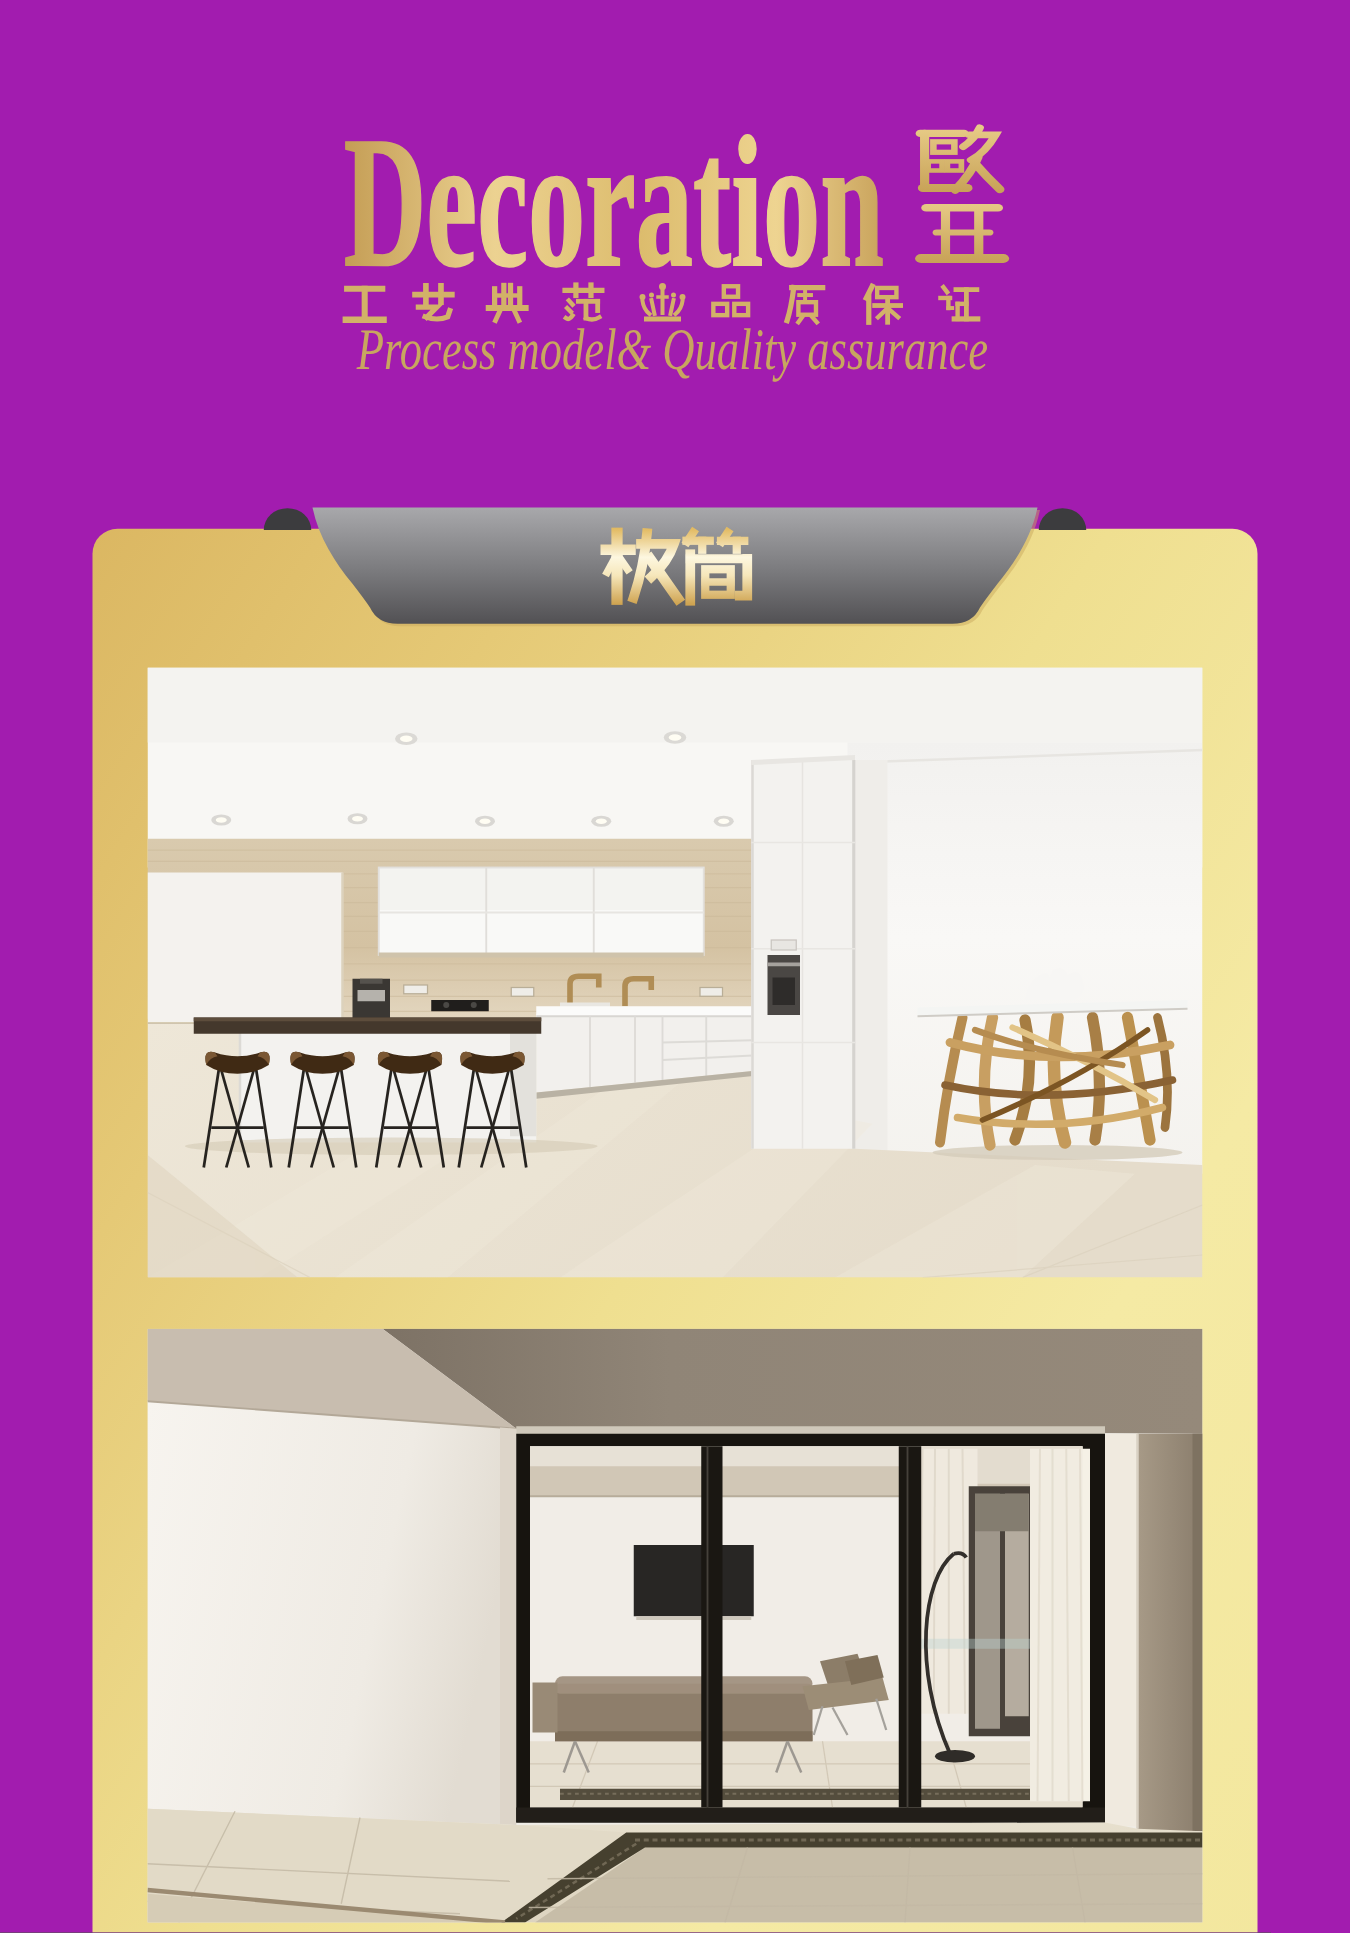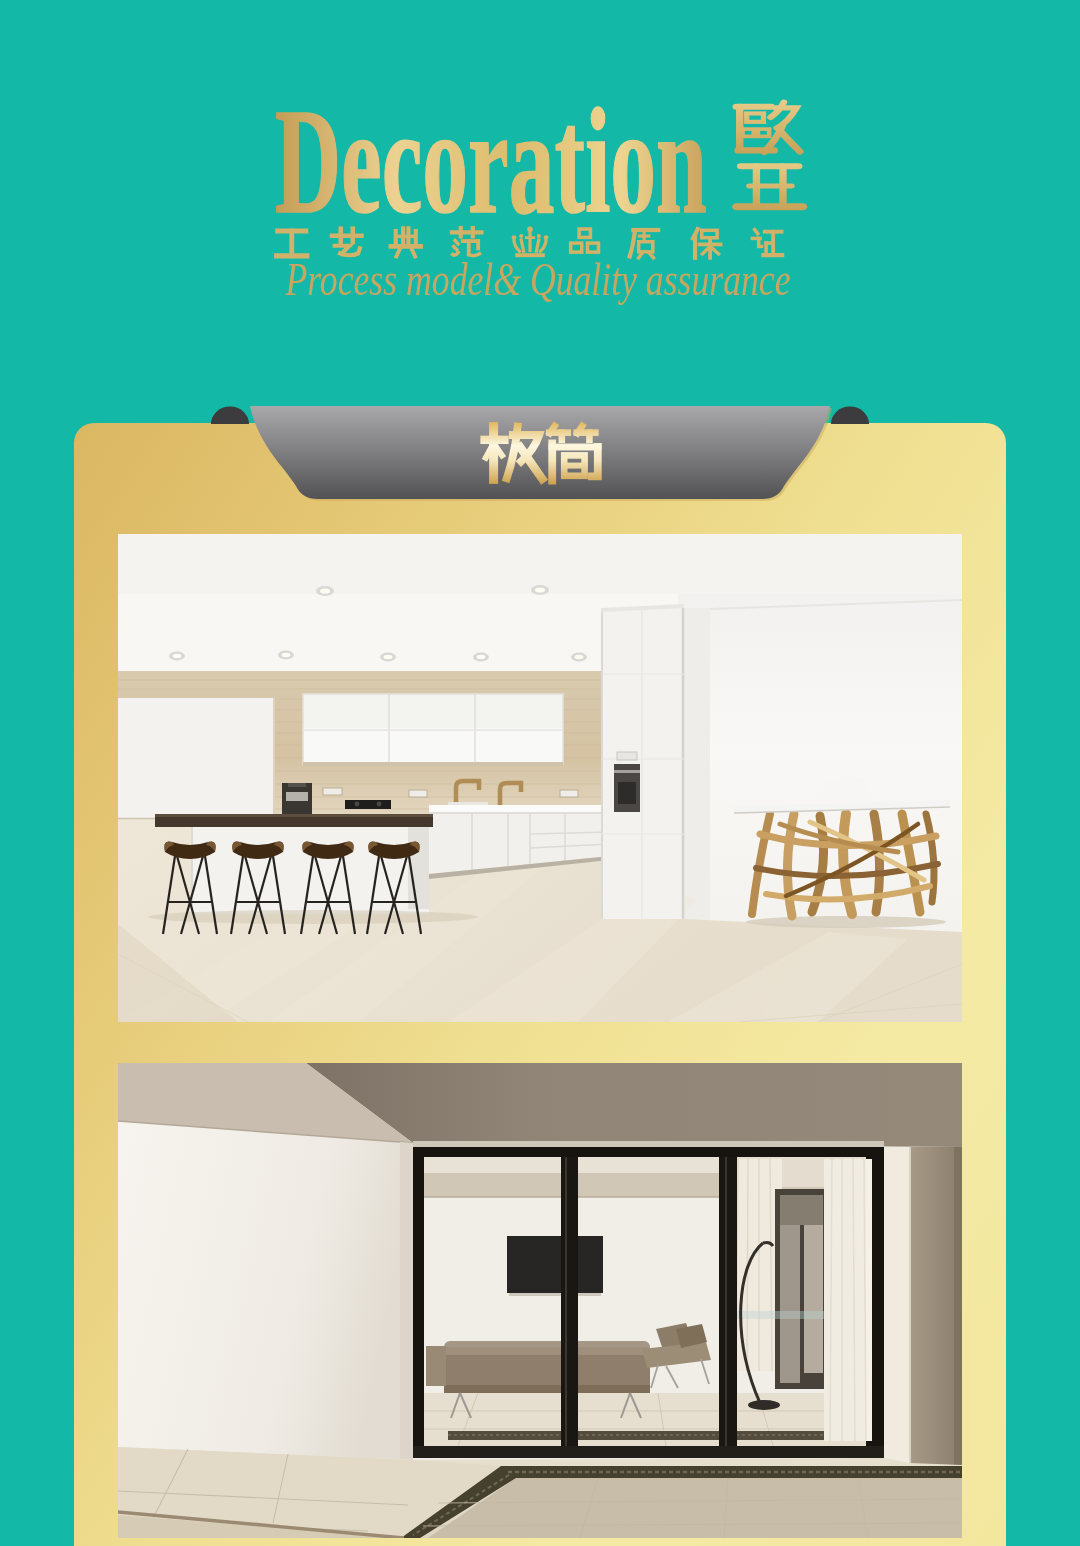--- a/index.html
+++ b/index.html
@@ -1,16 +1,16 @@
 <!DOCTYPE html>
 <html><head>
 <meta charset="utf-8">
 <style>
 html,body{margin:0;padding:0;background:#595859;}
-#page{position:relative;width:1080px;height:1546px;overflow:hidden;background:#14b8a6;
+#page{position:relative;width:1080px;height:1546px;overflow:hidden;background:#a21caf;
 font-family:"Liberation Sans",sans-serif;}
 .abs{position:absolute;}
 </style>
 </head>
 <body>
 <div id="page">
 
 <svg class="abs" style="left:0;top:0" width="1080" height="340" viewBox="0 0 1080 340">
   <defs>
     <linearGradient id="gT" x1="0" y1="0" x2="1" y2="0">

